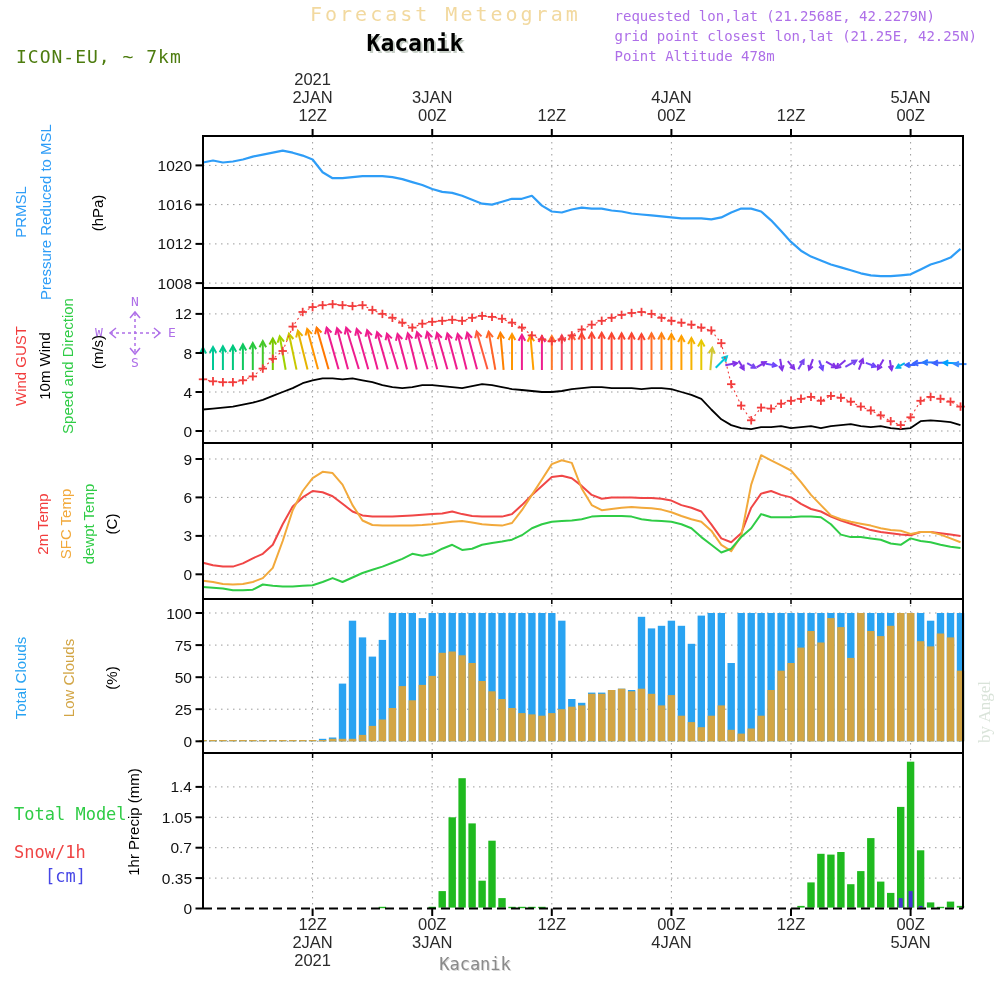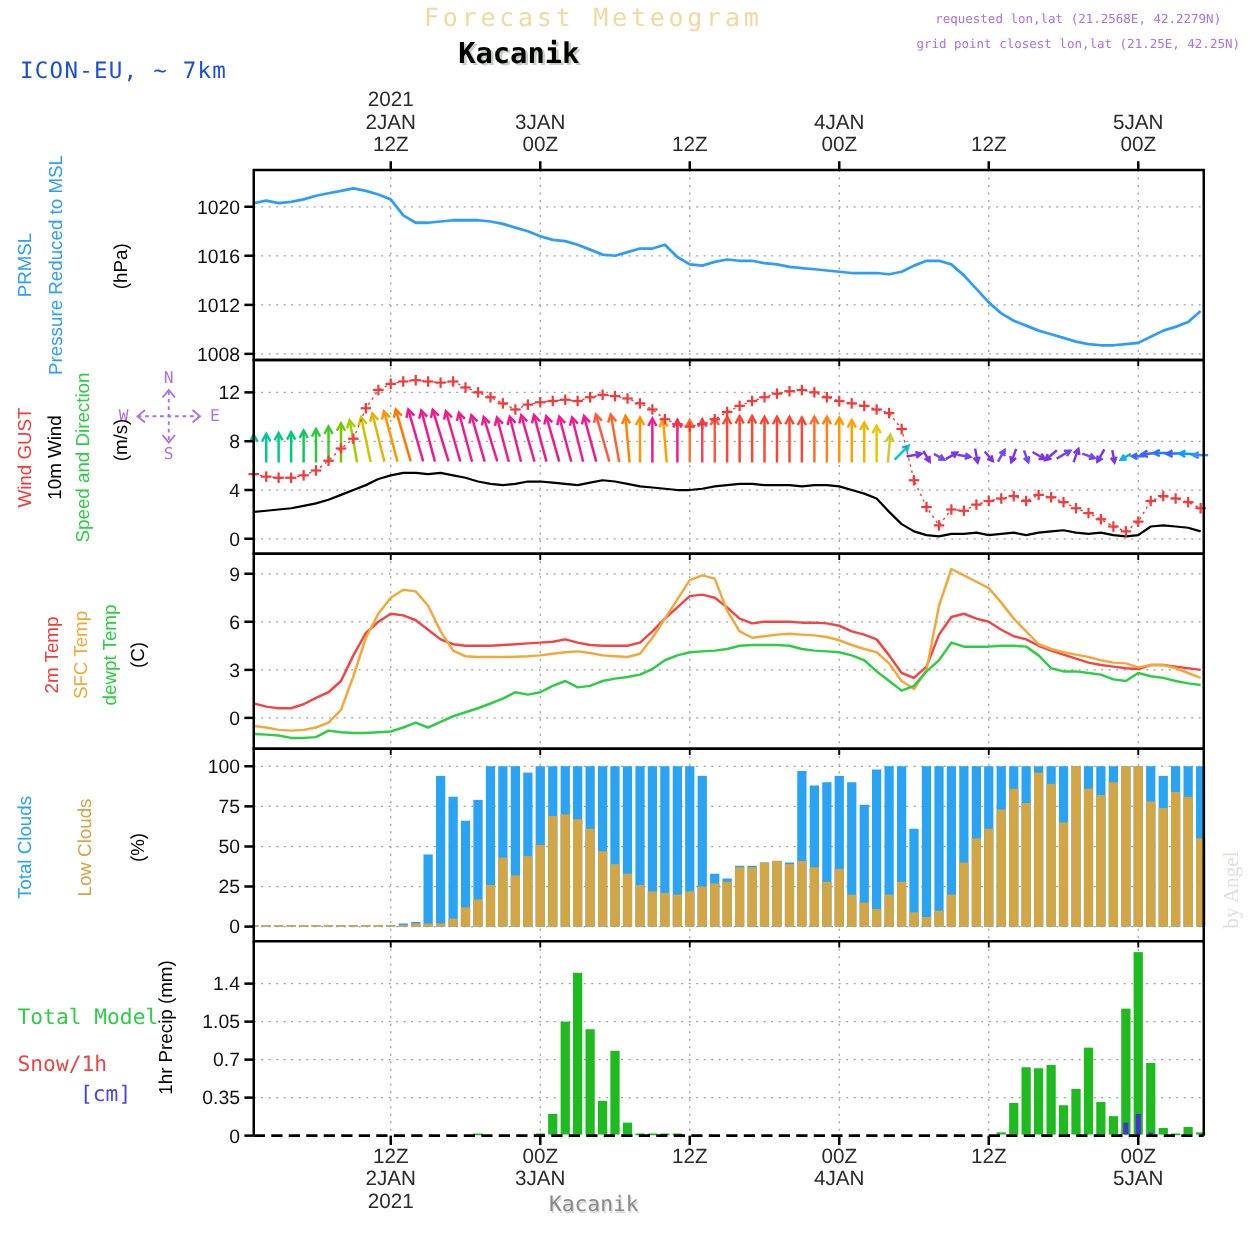--- a/index.html
+++ b/index.html
@@ -3,32 +3,32 @@
 <meta charset="utf-8">
 <style>
   html,body{margin:0;padding:0;background:#fff}
   .stage{position:relative;width:1000px;height:1000px;background:#fff;
          font-family:"Liberation Sans",sans-serif;overflow:hidden}
   .stage svg{position:absolute;left:0;top:0}
   .t{position:absolute;white-space:nowrap}
   .mono{font-family:"DejaVu Sans Mono",monospace}
   .vlab{position:absolute;white-space:nowrap;font-size:15px;
         transform:translate(-50%,-50%) rotate(-90deg)}
-  .watermark{left:310px;top:2px;width:300px;text-align:right;font-size:20px;
+  .watermark{left:310px;top:2px;width:300px;text-align:left;font-size:20px;
              letter-spacing:3px;color:#F2D99F}
   .station-title{left:335px;top:30px;width:160px;text-align:center;font-size:23px;
                  font-weight:bold;color:#000;text-shadow:2px 2px 0 #c6cec6}
-  .model-label{left:16px;top:46px;font-size:18px;letter-spacing:1px;color:#1d4ed8}
-  .meta{right:8px;top:6px;text-align:center;font-size:10px;line-height:20px;color:#AE6FE8}
+  .model-label{left:16px;top:46px;font-size:18px;letter-spacing:1px;color:#4d7c0f}
+  .meta{right:23px;top:6px;text-align:left;font-size:14px;line-height:20px;color:#AE6FE8}
   .c-blue{color:#2E9DF7}.c-red{color:#F23C3C}.c-green{color:#2FCC46}
   .c-orange{color:#F2A93B}.c-black{color:#000}.c-cblue{color:#29A3F2}
   .c-tan{color:#D2A545}
   .rain-label{left:14px;top:804px;font-size:17px;color:#2FCC46}
   .snow-label{left:14px;top:842px;font-size:17px;color:#ef4444}
-  .cm-label{left:64px;top:866px;font-size:17px;color:#4646E6}
+  .cm-label{left:45px;top:866px;font-size:17px;color:#4646E6}
   .footer-station{left:405px;top:954px;width:140px;text-align:center;font-size:17px;
                   color:#8a8a8a;text-shadow:1px 1px 0 #d8d8d8}
   .credit{left:985px;top:712px;font-size:17px;color:#D9E3D9;
           font-family:"Liberation Serif",serif;
           transform:translate(-50%,-50%) rotate(-90deg);position:absolute;white-space:nowrap}
 </style>
 </head>
 <body>
 
 <div class="stage">
@@ -883,20 +883,21 @@
       </g>
     </svg>
 
   <div class="t mono watermark">Forecast Meteogram</div>
   <div class="t mono station-title">Kacanik</div>
   <div class="t mono model-label">ICON-EU, ~ 7km</div>
 
   <div class="t mono meta">
     <div>requested lon,lat (21.2568E, 42.2279N)</div>
     <div>grid point closest lon,lat (21.25E, 42.25N)</div>
+    <div>Point Altitude 478m</div>
   </div>
 
   <div class="vlab c-blue" style="left:20px;top:212px">PRMSL</div>
   <div class="vlab c-blue" style="left:45px;top:212px">Pressure Reduced to MSL</div>
   <div class="vlab c-black" style="left:97px;top:213px">(hPa)</div>
 
   <div class="vlab c-red" style="left:20px;top:366px">Wind GUST</div>
   <div class="vlab c-black" style="left:44px;top:366px">10m Wind</div>
   <div class="vlab c-green" style="left:67px;top:366px">Speed and Direction</div>
   <div class="vlab c-black" style="left:97px;top:352px">(m/s)</div>

